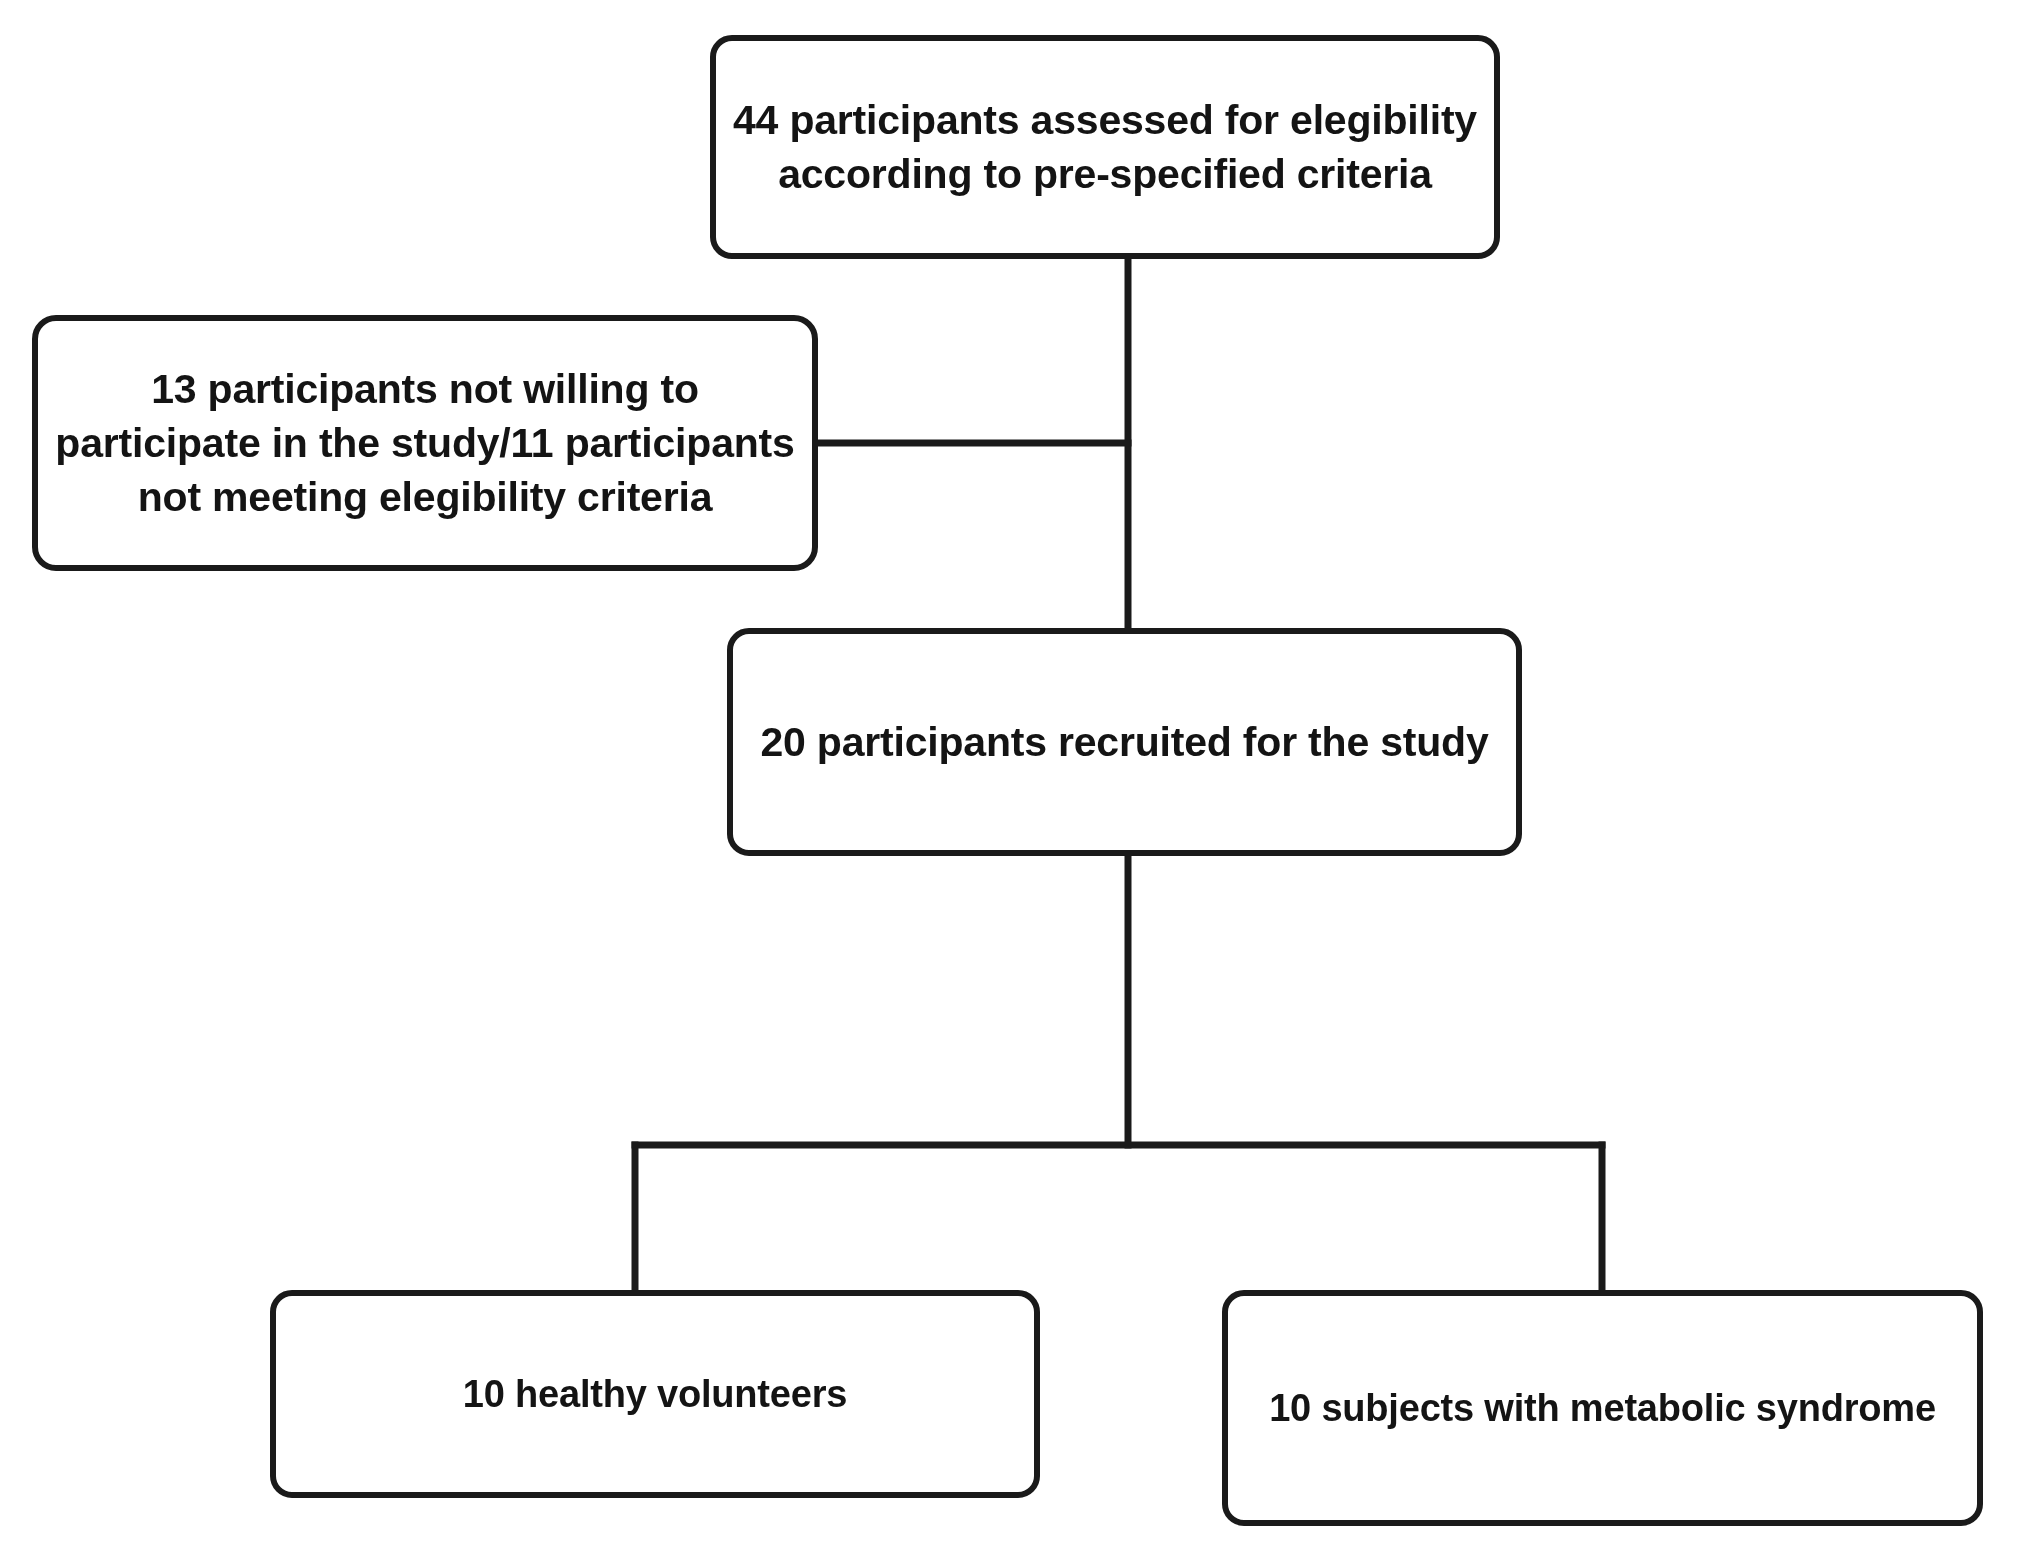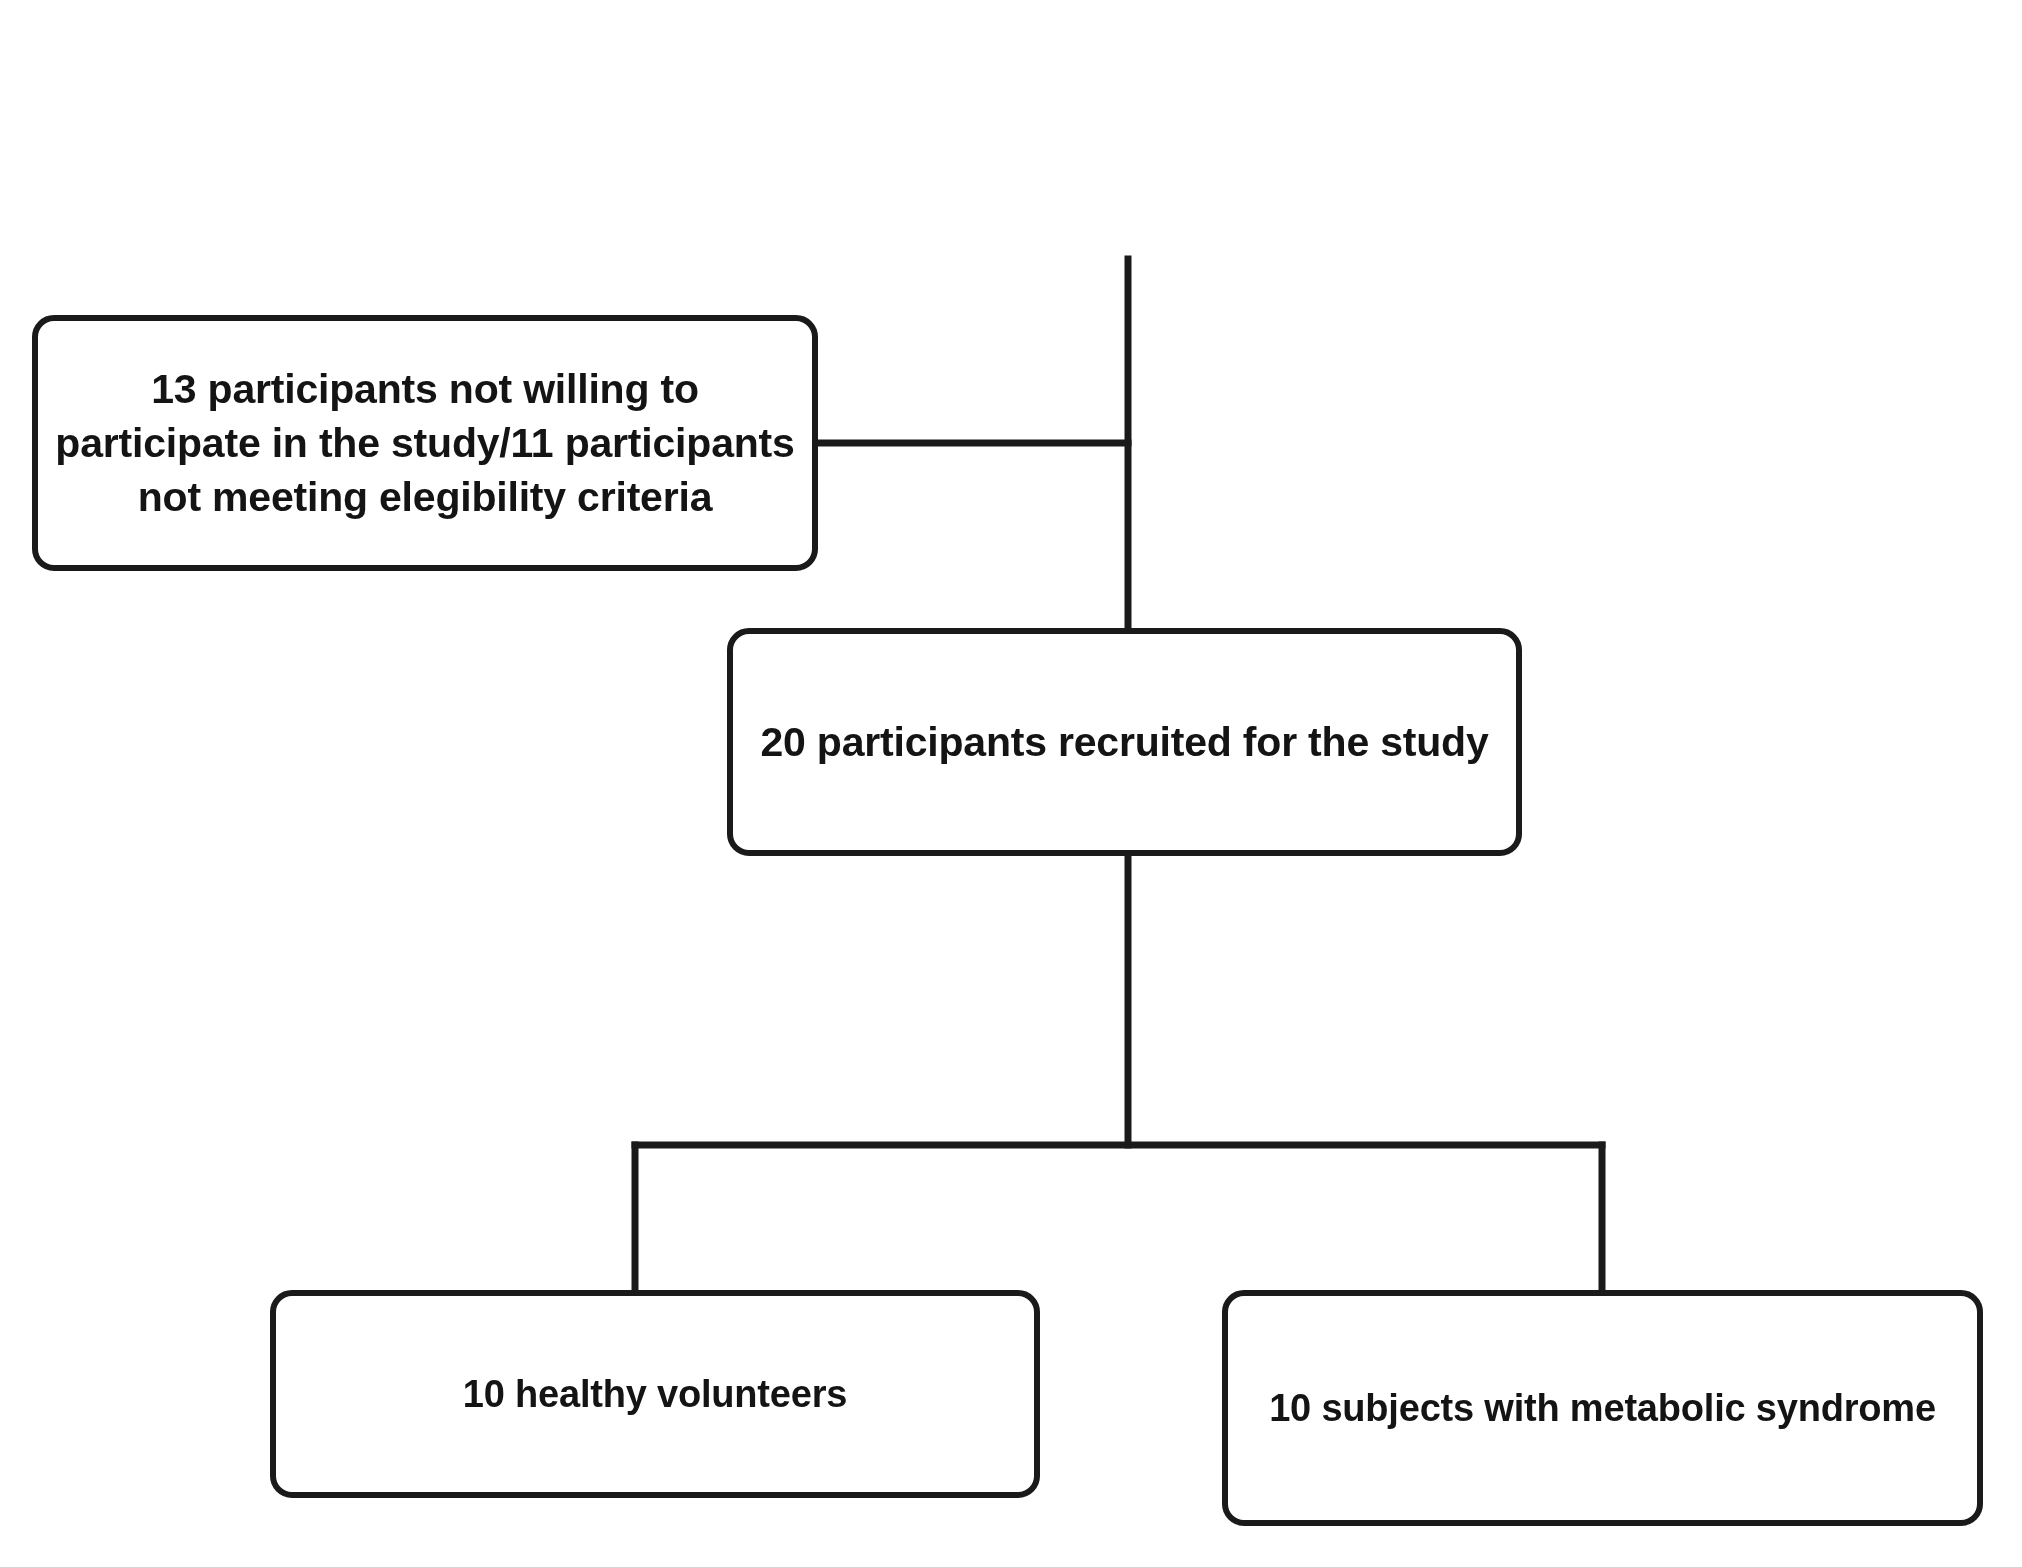--- a/index.html
+++ b/index.html
@@ -51,20 +51,21 @@
   
   #node-assessed {
     left: 710px;  top: 35px;
     width: 790px; height: 224px;
     font-size: 41px;
   }
   #node-excluded {
     left: 32px;   top: 315px;
     width: 786px; height: 256px;
     font-size: 41px;
+    border-radius: 24px;
   }
   #node-recruited {
     left: 727px;  top: 628px;
     width: 795px; height: 228px;
     font-size: 41px;
   }
   #node-healthy {
     left: 270px;  top: 1290px;
     width: 770px; height: 208px;
     font-size: 38px;
@@ -90,20 +91,24 @@
       <line x1="1128" y1="856" x2="1128" y2="1145"></line>
 
       <line x1="635" y1="1145" x2="1602" y2="1145"></line>
 
       <line x1="635" y1="1145" x2="635" y2="1291"></line>
 
       <line x1="1602" y1="1145" x2="1602" y2="1291"></line>
     </g>
   </svg>
 
+  <div class="node" id="node-assessed">
+    <span class="node-text">44 participants assessed for elegibility
+according to pre-specified criteria</span>
+  </div>
 
   <div class="node" id="node-excluded">
     <span class="node-text">13 participants not willing to
 participate in the study/11 participants
 not meeting elegibility criteria</span>
   </div>
 
   <div class="node" id="node-recruited">
     <span class="node-text">20 participants recruited for the study</span>
   </div>

